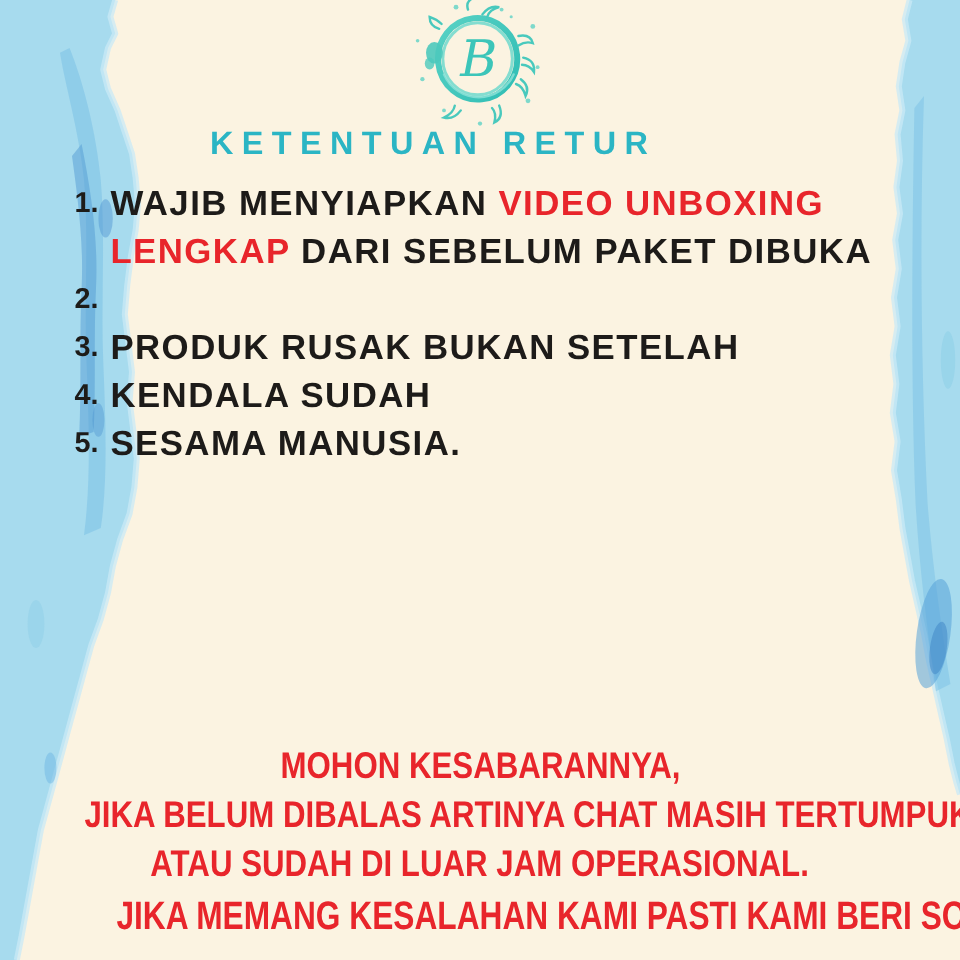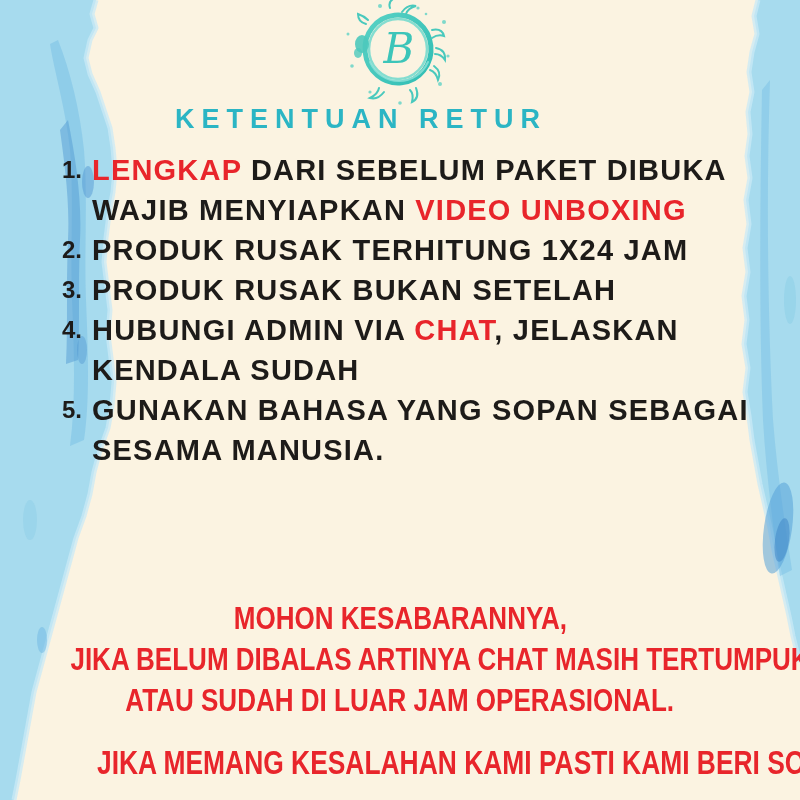--- a/index.html
+++ b/index.html
@@ -28,21 +28,21 @@
     position:absolute;left:62px;top:150px;width:710px;list-style:none;
     color:var(--ink);font-weight:bold;font-size:29px;letter-spacing:1.2px;
   }
   .terms li{display:flex;align-items:flex-start;}
   .terms .num{flex:none;width:30px;font-size:24px;line-height:40px;letter-spacing:0;}
   .terms .itext{flex:1;}
   .terms .line{line-height:40px;white-space:nowrap;}
   .seg{color:var(--ink);}
   .seg.red{color:var(--red);}
 
-  .notice{position:absolute;left:0;top:598px;width:800px;color:var(--red);font-weight:bold;font-size:31px;}
+  .notice{position:absolute;left:0;top:617px;width:800px;color:var(--red);font-weight:bold;font-size:31px;}
   .notice .nline{height:41px;line-height:41px;text-align:center;}
   .condense{display:inline-block;transform:scaleX(0.84);transform-origin:50% 50%;white-space:nowrap;}
 
   .solution{
     position:absolute;left:0;top:744px;width:800px;height:38px;line-height:38px;
     text-align:center;color:var(--red);font-weight:bold;font-size:33px;
   }
   .solution .condense{transform:scaleX(0.80);}
 </style>
 </head>
@@ -118,47 +118,44 @@
         <text x="59" y="63" text-anchor="middle" font-family="DejaVu Serif, serif" font-style="italic" font-size="42" fill="#3cc5b9">B</text>
       </svg>
     </div>
 
     <h1 class="title">KETENTUAN RETUR</h1>
 
     <ol class="terms" id="terms-list">
         <li>
           <span class="num">1.</span>
           <div class="itext">
+            <div class="line"><span class="seg">WAJIB MENYIAPKAN </span><span class="seg red">VIDEO UNBOXING</span></div>
             <div class="line"><span class="seg red">LENGKAP</span><span class="seg"> DARI SEBELUM PAKET DIBUKA</span></div>
-            <div class="line"><span class="seg">WAJIB MENYIAPKAN </span><span class="seg red">VIDEO UNBOXING</span></div>
           </div>
         </li>
         <li>
           <span class="num">2.</span>
           <div class="itext">
-            <div class="line"><span class="seg">PRODUK RUSAK TERHITUNG 1X24 JAM</span></div>
           </div>
         </li>
         <li>
           <span class="num">3.</span>
           <div class="itext">
             <div class="line"><span class="seg">PRODUK RUSAK BUKAN SETELAH</span></div>
           </div>
         </li>
         <li>
           <span class="num">4.</span>
           <div class="itext">
-            <div class="line"><span class="seg">HUBUNGI ADMIN VIA </span><span class="seg red">CHAT</span><span class="seg">, JELASKAN</span></div>
             <div class="line"><span class="seg">KENDALA SUDAH</span></div>
           </div>
         </li>
         <li>
           <span class="num">5.</span>
           <div class="itext">
-            <div class="line"><span class="seg">GUNAKAN BAHASA YANG SOPAN SEBAGAI</span></div>
             <div class="line"><span class="seg">SESAMA MANUSIA.</span></div>
           </div>
         </li>
       </ol>
 
     <div class="notice" id="notice">
         <div class="nline"><span class="condense">MOHON KESABARANNYA,</span></div>
         <div class="nline"><span class="condense">JIKA BELUM DIBALAS ARTINYA CHAT MASIH TERTUMPUK</span></div>
         <div class="nline"><span class="condense">ATAU SUDAH DI LUAR JAM OPERASIONAL.</span></div>
       </div>

